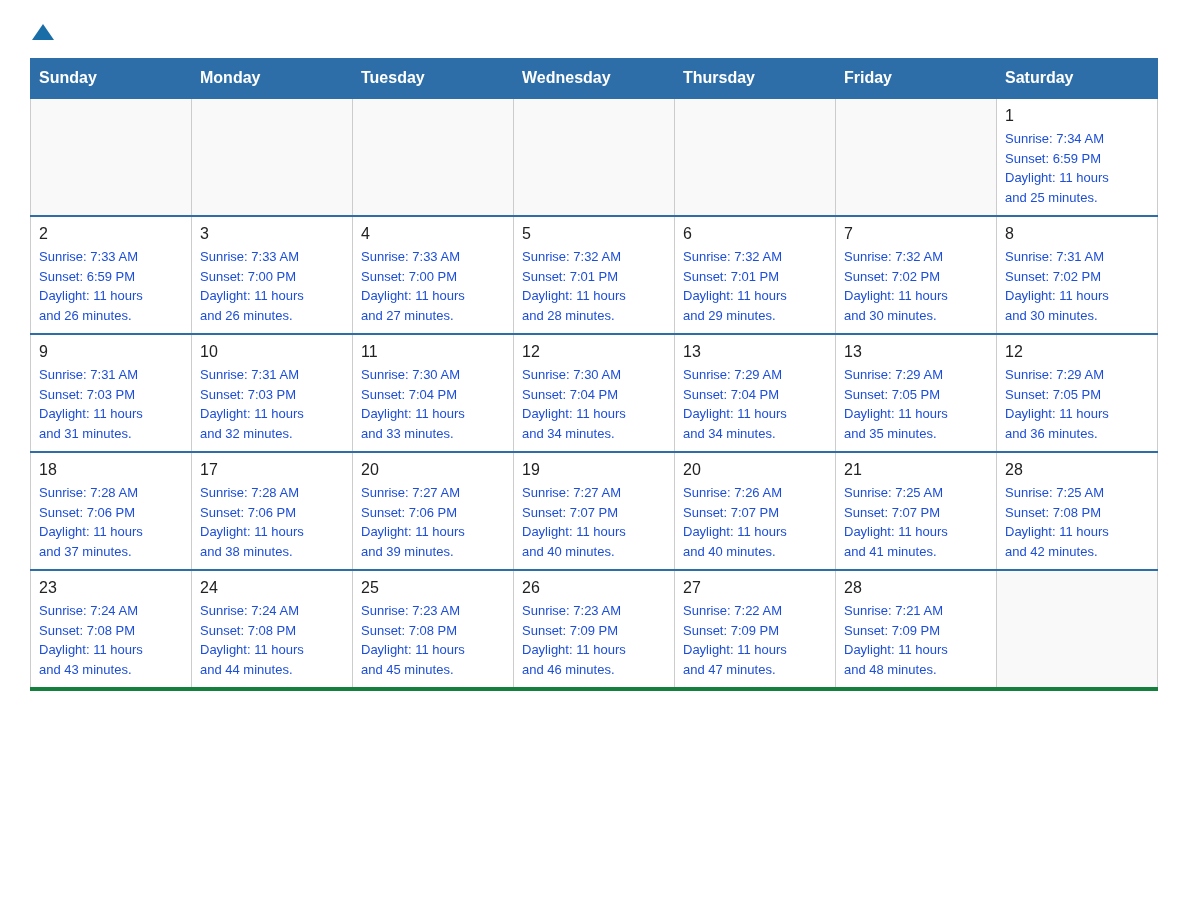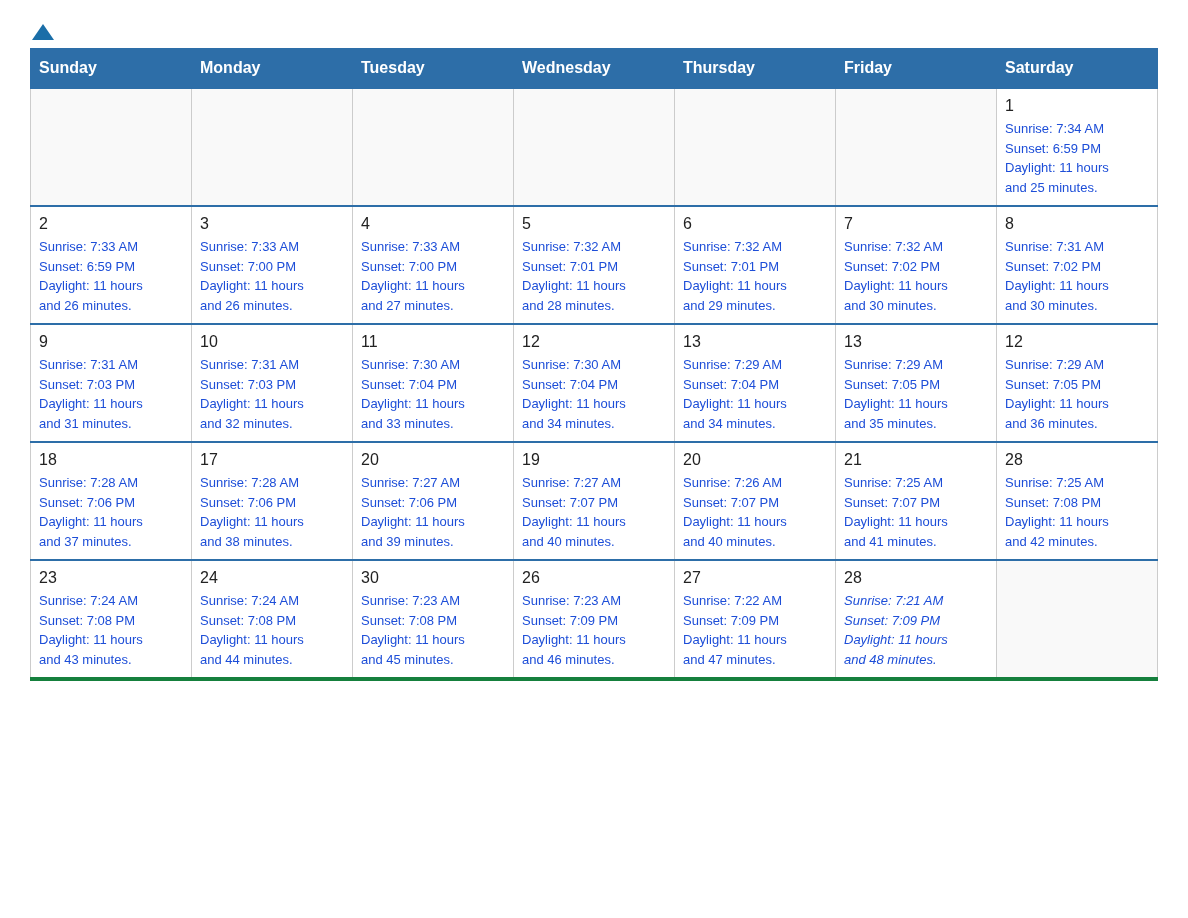--- a/index.html
+++ b/index.html
@@ -45,21 +45,21 @@
       line-height: 1.1;
     }
     .location {
       font-size: 20px;
       color: #333;
       margin-top: 4px;
     }
     .calendar {
       width: 100%;
       border-collapse: collapse;
-      margin-top: 10px;
+      margin-top: 20px;
     }
     .calendar th {
       background-color: #2d6ea8;
       color: #fff;
       font-size: 16px;
       font-weight: bold;
       padding: 10px 8px;
       text-align: left;
       border: 1px solid #2d6ea8;
     }
@@ -307,21 +307,21 @@
 and 43 minutes.</div>
         </td>
         <td>
           <span class="day-number">24</span>
           <div class="day-info" style="white-space: pre-line;">Sunrise: 7:24 AM
 Sunset: 7:08 PM
 Daylight: 11 hours
 and 44 minutes.</div>
         </td>
         <td>
-          <span class="day-number">30</span>
+          <span class="day-number">25</span>
           <div class="day-info" style="white-space: pre-line;">Sunrise: 7:23 AM
 Sunset: 7:08 PM
 Daylight: 11 hours
 and 45 minutes.</div>
         </td>
         <td>
           <span class="day-number">26</span>
           <div class="day-info" style="white-space: pre-line;">Sunrise: 7:23 AM
 Sunset: 7:09 PM
 Daylight: 11 hours
@@ -329,21 +329,21 @@
         </td>
         <td>
           <span class="day-number">27</span>
           <div class="day-info" style="white-space: pre-line;">Sunrise: 7:22 AM
 Sunset: 7:09 PM
 Daylight: 11 hours
 and 47 minutes.</div>
         </td>
         <td>
           <span class="day-number">28</span>
-          <div class="day-info" style="white-space: pre-line; font-style: italic;">Sunrise: 7:21 AM
+          <div class="day-info" style="white-space: pre-line;">Sunrise: 7:21 AM
 Sunset: 7:09 PM
 Daylight: 11 hours
 and 48 minutes.</div>
         </td>
         <td class="empty-cell"></td>
       </tr>
     </tbody>
 </table>
 
 </body></html>

